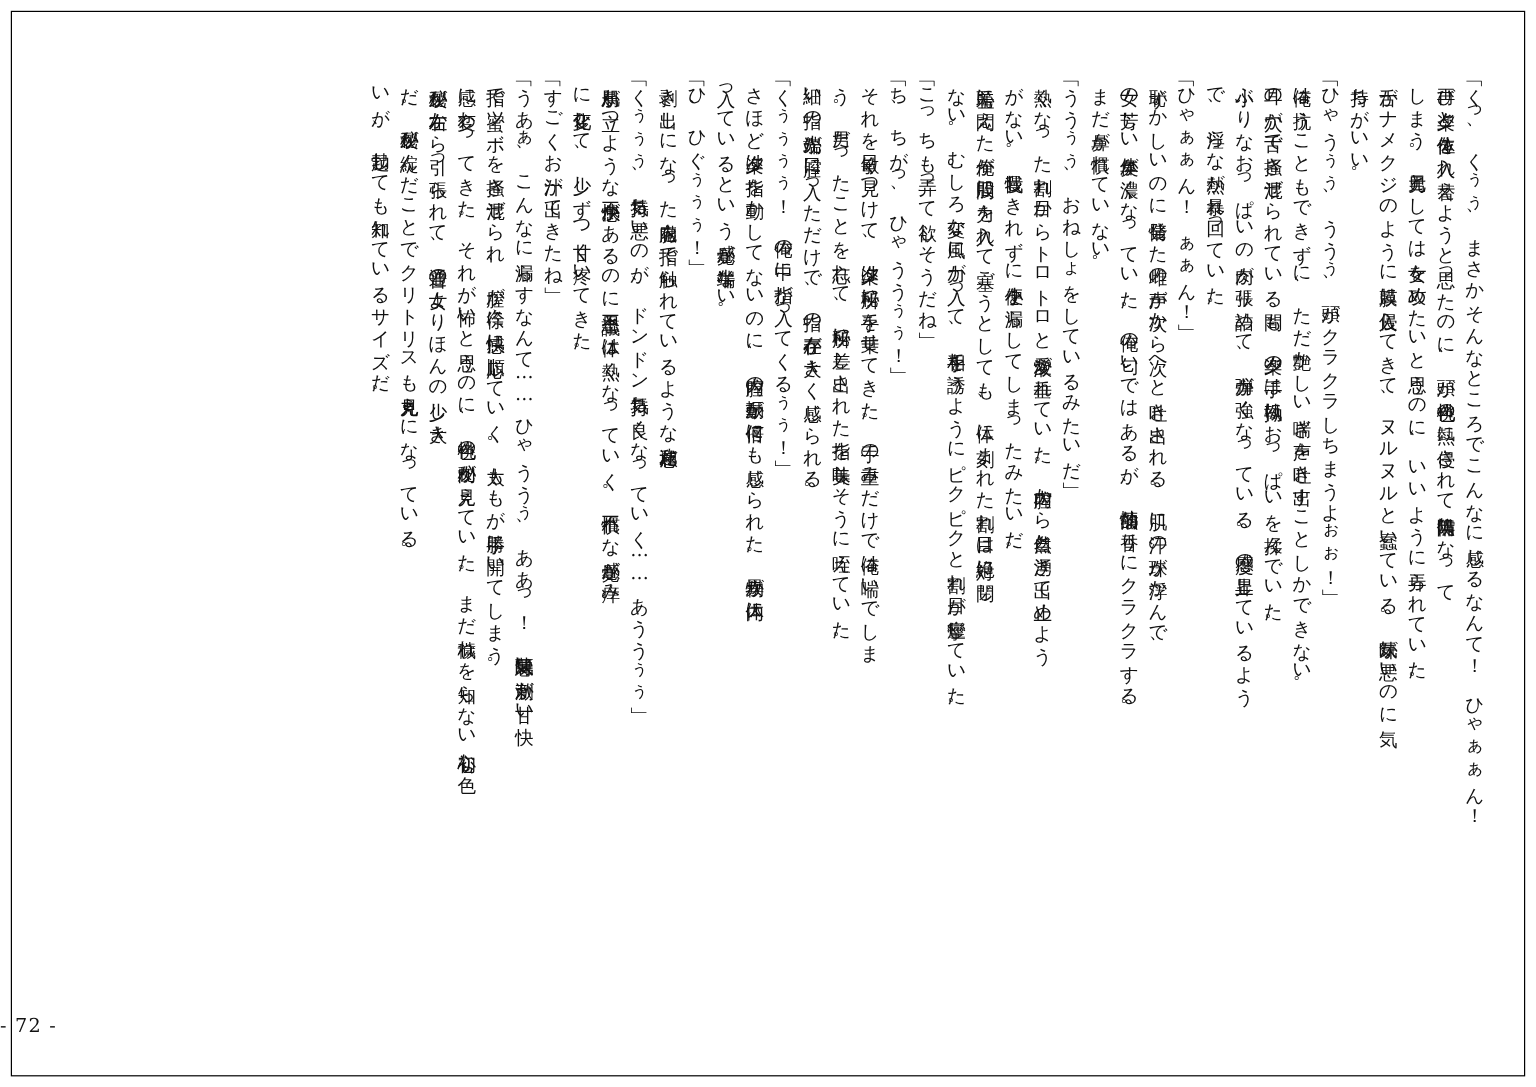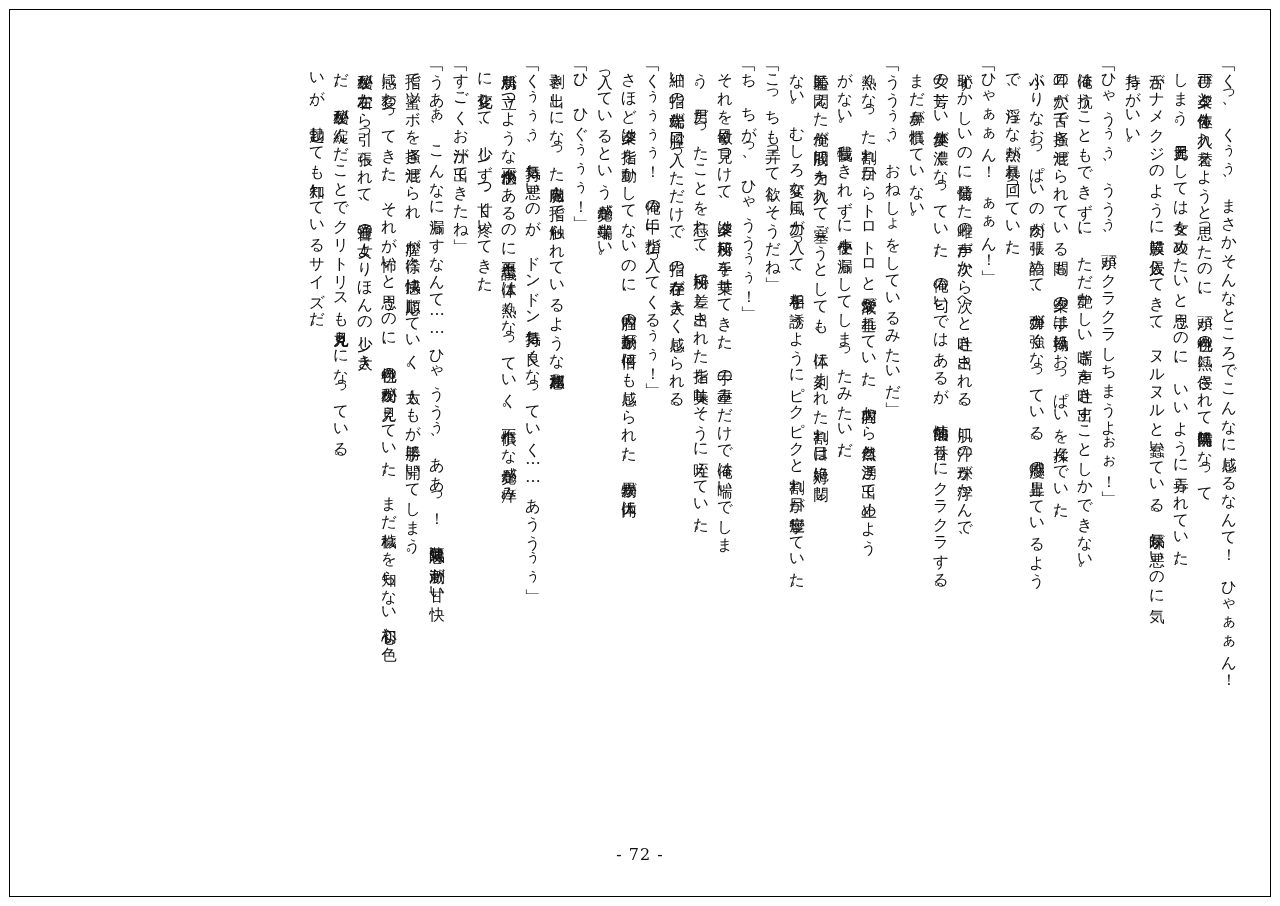--- a/index.html
+++ b/index.html
@@ -52,21 +52,21 @@
     margin-left: 0;
     padding: 0;
     width: 24px;
     flex: 0 0 24px;
   }
   .page-number {
     position: absolute;
     left: 0;
     right: 0;
     bottom: 42px;
-    text-align: center;
+    text-align: left;
     font-size: 16px;
     color: #111111;
     letter-spacing: 1px;
     font-family: "DejaVu Serif", "Liberation Serif", serif;
   }
 </style>
 </head>
 <body>
 
 <div class="page">

